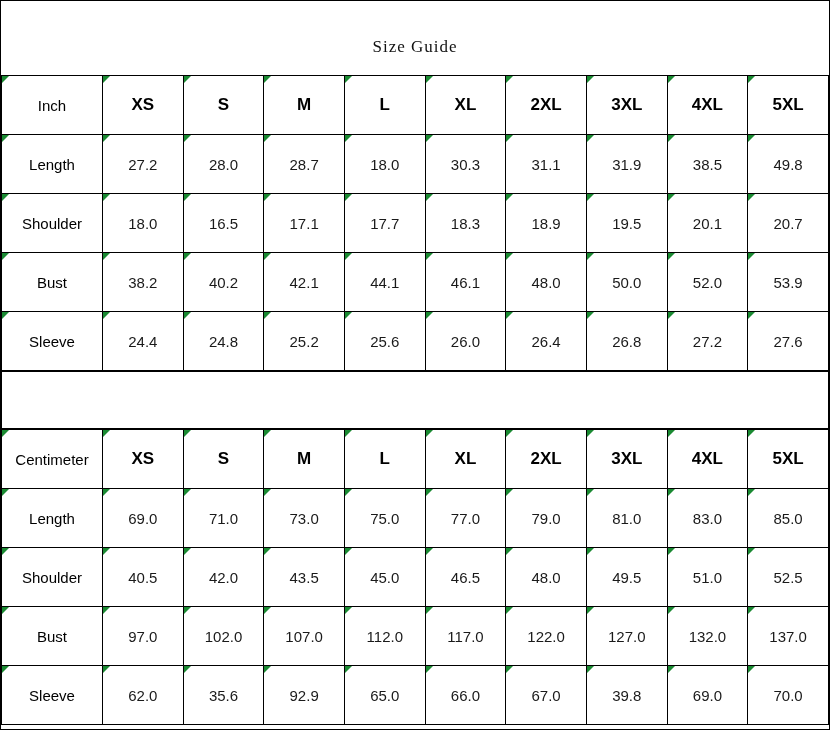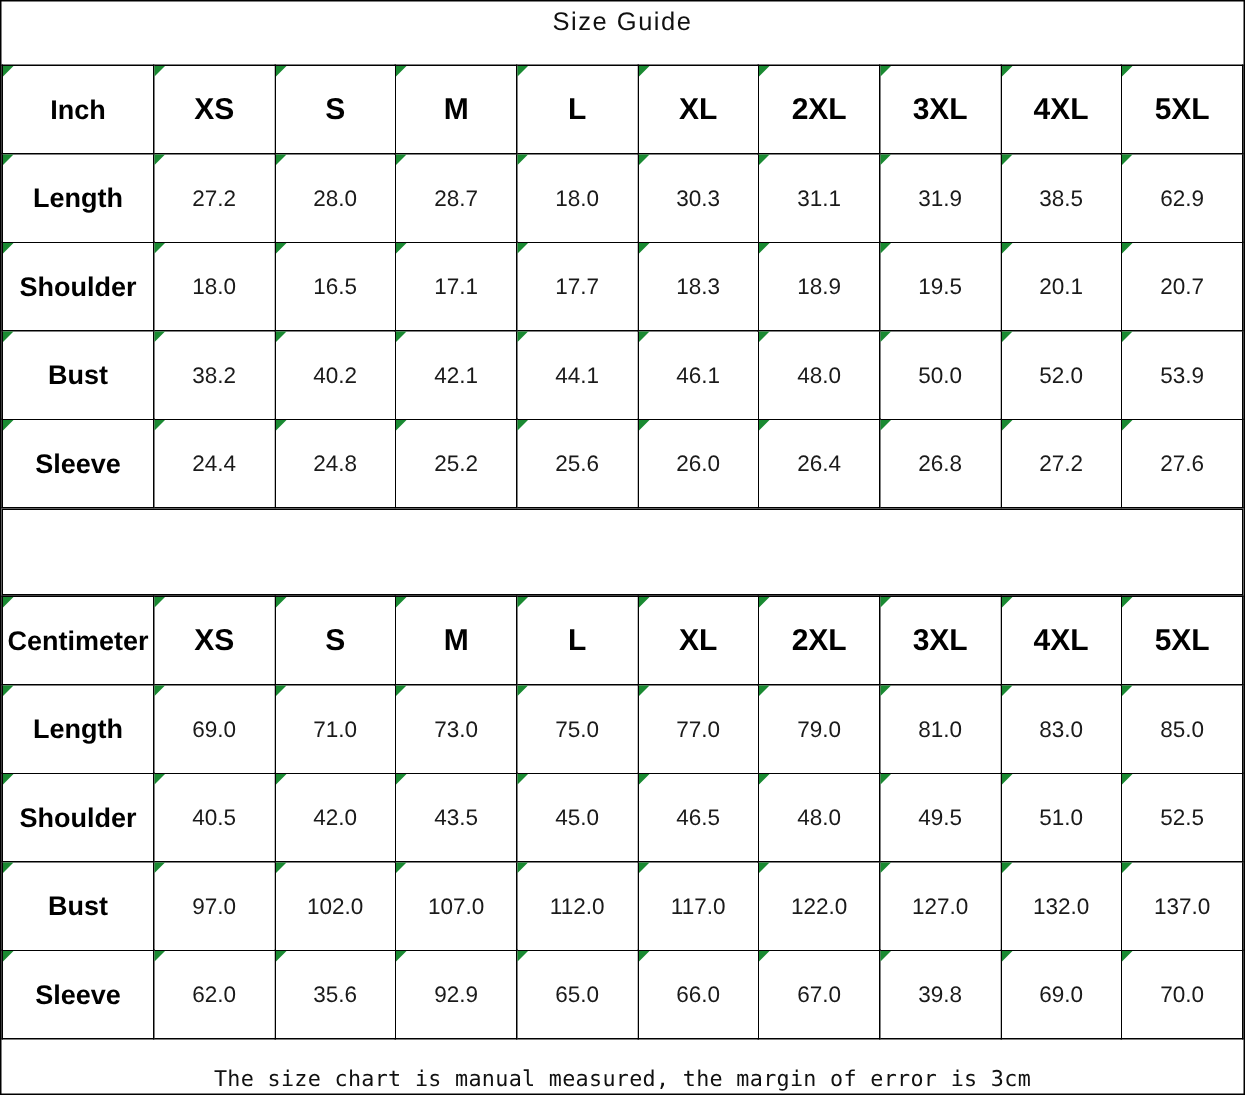--- a/index.html
+++ b/index.html
@@ -16,25 +16,25 @@
   }
   .page {
     position: relative;
     width: 830px;
     height: 730px;
     box-sizing: border-box;
     border: 1px solid #000000;
     background: #ffffff;
   }
   .title {
-    font-family: Liberation Sans, sans-serif;
+    font-family: Liberation Serif, serif;
     font-size: 17px;
     text-align: center;
     letter-spacing: 1px;
-    padding: 4px 0 18px 0;
+    padding: 36px 0 18px 0;
     color: #111111;
   }
   table.size {
     width: 828px;
     border-collapse: collapse;
     table-layout: fixed;
   }
   table.size td, table.size th {
     border: 1px solid #000000;
     height: 56px;
@@ -49,25 +49,25 @@
     content: "";
     position: absolute;
     left: 0;
     top: 0;
     border-style: solid;
     border-width: 7px 7px 0 0;
     border-color: #1a8a32 transparent transparent transparent;
   }
   table.size th {
     font-weight: bold;
-    font-size: 20px;
+    font-size: 17px;
   }
   table.size td.rowhead, table.size th.rowhead {
-    font-weight: bold;
-    font-size: 18px;
+    font-weight: normal;
+    font-size: 15px;
   }
   table.size td.val {
     font-weight: normal;
     font-size: 15px;
     color: #1a1a1a;
   }
   .unit-col { width: 98px; }
   .gap {
     height: 58px;
     border-left: 1px solid #000000;
@@ -119,21 +119,21 @@
         <tr>
           <td class="rowhead">Length</td>
           <td class="val">27.2</td>
           <td class="val">28.0</td>
           <td class="val">28.7</td>
           <td class="val">18.0</td>
           <td class="val">30.3</td>
           <td class="val">31.1</td>
           <td class="val">31.9</td>
           <td class="val">38.5</td>
-          <td class="val">62.9</td>
+          <td class="val">49.8</td>
         </tr>
         <tr>
           <td class="rowhead">Shoulder</td>
           <td class="val">18.0</td>
           <td class="val">16.5</td>
           <td class="val">17.1</td>
           <td class="val">17.7</td>
           <td class="val">18.3</td>
           <td class="val">18.9</td>
           <td class="val">19.5</td>

